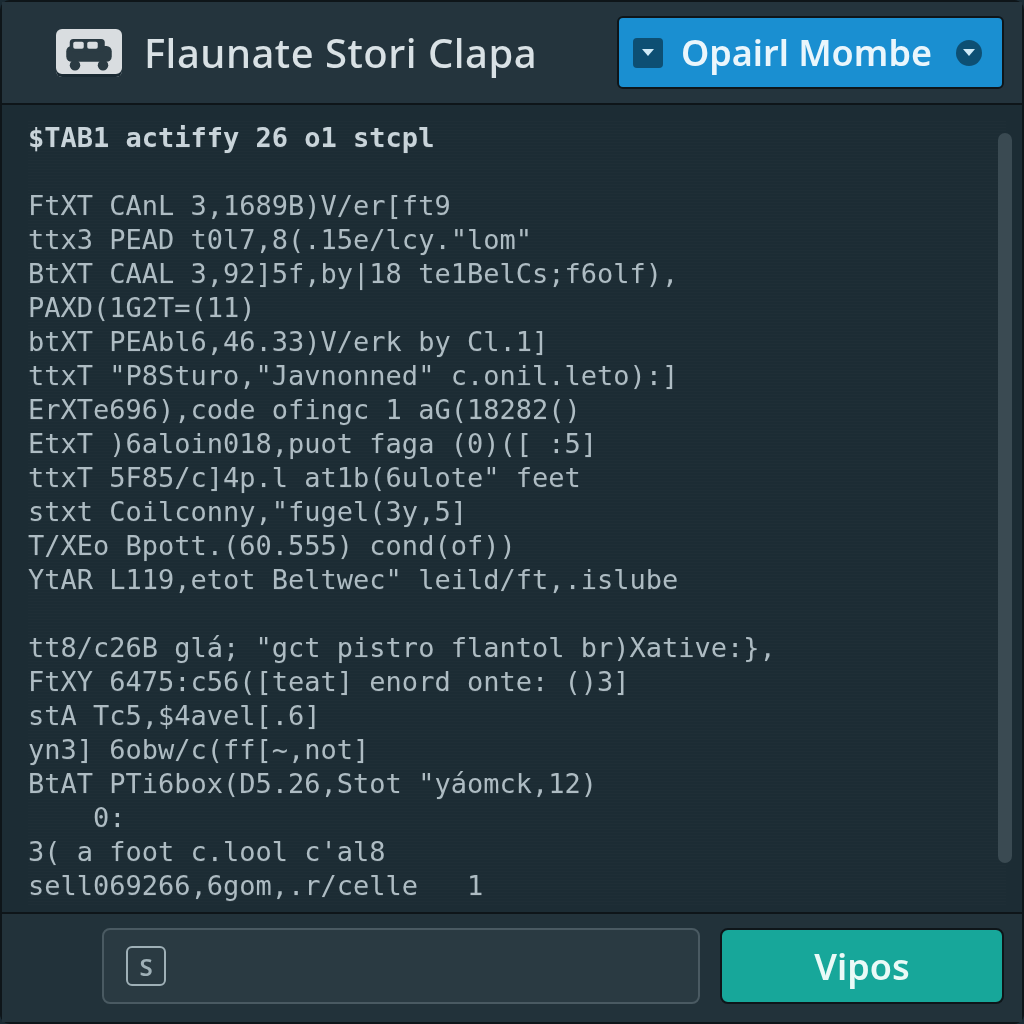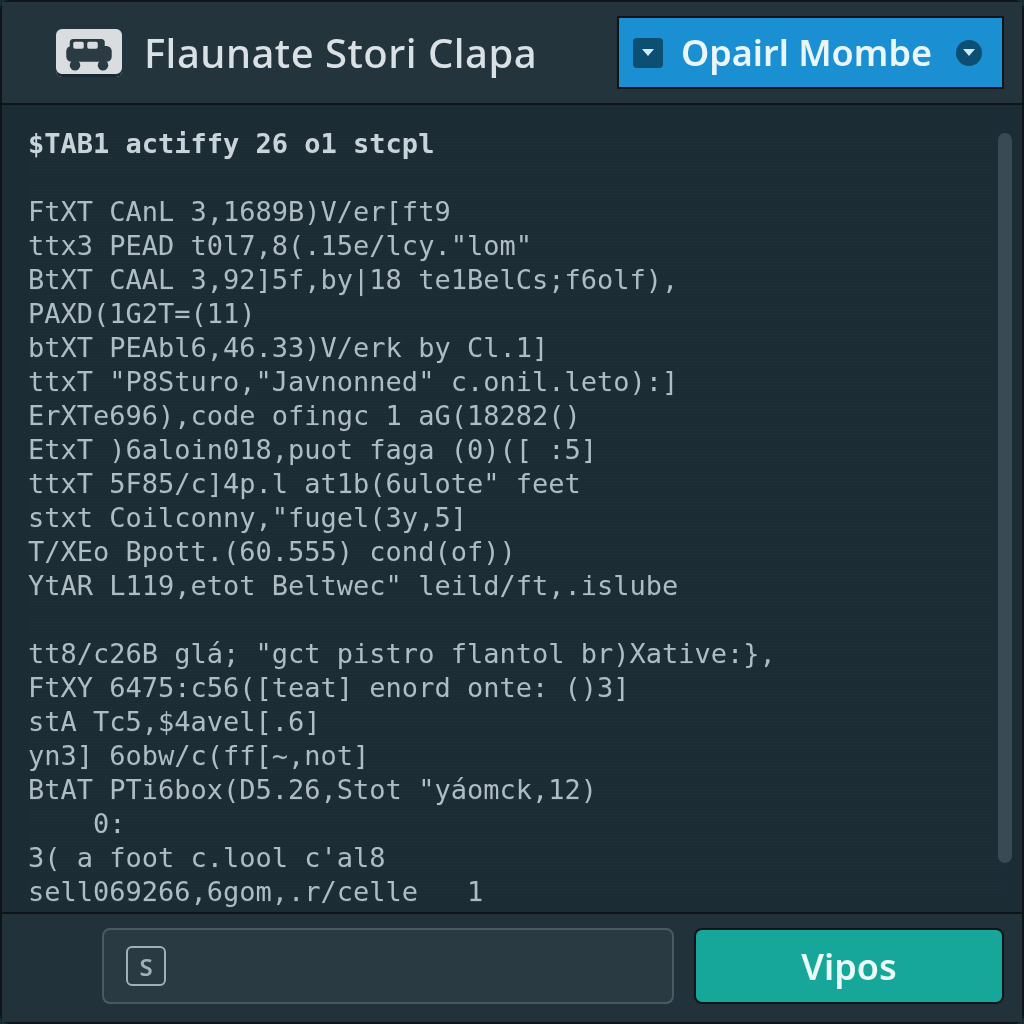--- a/index.html
+++ b/index.html
@@ -53,21 +53,21 @@
     color: #d9e1e5;
     letter-spacing: 0.5px;
     font-family: -apple-system, "Segoe UI", system-ui, sans-serif;
   }
   .dropdown {
     display: flex;
     align-items: center;
     gap: 18px;
     background: #1a8fd1;
     border: 2px solid #0e1519;
-    border-radius: 1px;
+    border-radius: 6px;
     padding: 10px 20px 10px 14px;
     color: #eaf6fc;
     font-family: -apple-system, "Segoe UI", system-ui, sans-serif;
     font-size: 36px;
     font-weight: 600;
     cursor: pointer;
   }
   .dropdown .mini-chevron-box {
     width: 30px;
     height: 30px;
@@ -90,21 +90,21 @@
   .chev {
     width: 0; height: 0;
     border-left: 6px solid transparent;
     border-right: 6px solid transparent;
     border-top: 7px solid #cfeaf7;
   }
   
   .terminal-wrap {
     flex: 1;
     position: relative;
-    padding: 22px 16px 6px 26px;
+    padding: 16px 16px 6px 26px;
     background: #1c2c34;
     overflow: hidden;
   }
   .terminal {
     font-family: ui-monospace, "SFMono-Regular", Menlo, Consolas, monospace;
     font-size: 27px;
     line-height: 1.26;
     color: #aebcc3;
     white-space: pre;
     text-shadow: 0 1px 0 rgba(255,255,255,0.05);
@@ -157,21 +157,21 @@
     border: 2px solid #9fb0b7;
     border-radius: 6px;
     display: flex;
     align-items: center;
     justify-content: center;
     color: #9fb0b7;
     font-size: 24px;
     font-weight: 600;
   }
   .footer .right-btn {
-    width: 310px;
+    width: 284px;
     display: flex;
     align-items: center;
     justify-content: center;
     background: #17a79a;
     border: 2px solid #0e1519;
     border-radius: 8px;
     color: #eafaf7;
     font-family: -apple-system, "Segoe UI", system-ui, sans-serif;
     font-size: 36px;
     font-weight: 600;

